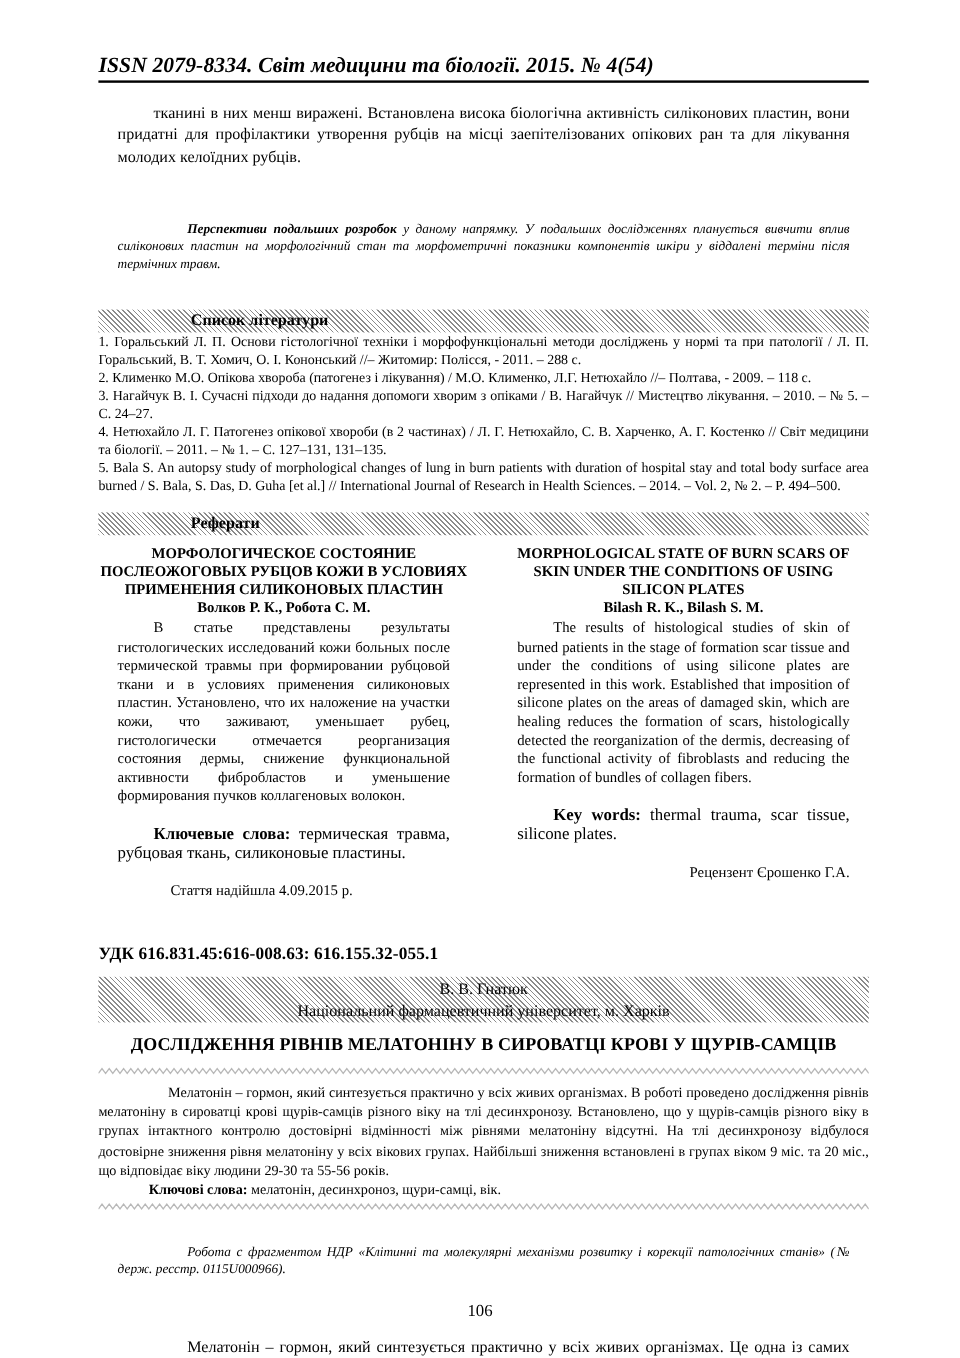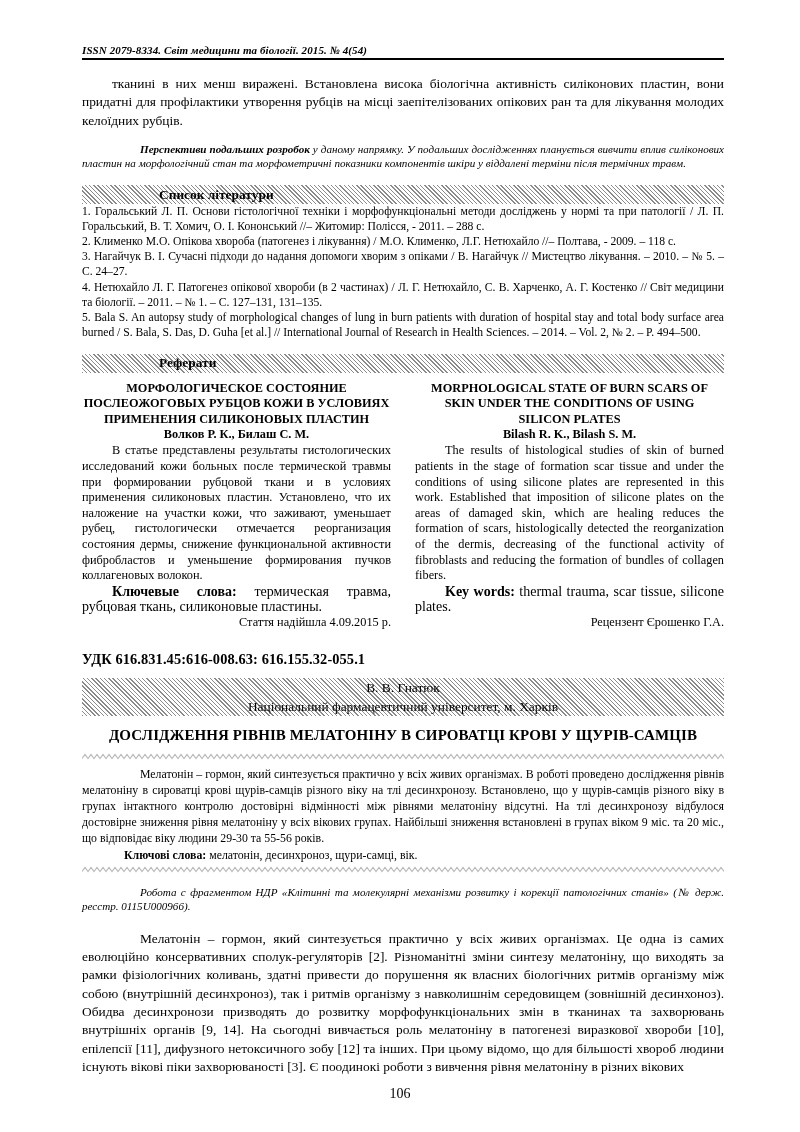--- a/index.html
+++ b/index.html
@@ -23,33 +23,33 @@
     position: absolute;
     left: 82px;
     top: 44px;
     width: 642px;
   }
 
   
   .runhead {
     font-style: italic;
     font-weight: bold;
-    font-size: 11px;
+    font-size: 18px;
     letter-spacing: 0.1px;
     white-space: nowrap;
     padding-bottom: 2px;
   }
   .runhead-rule {
     border-bottom: 2px solid #000;
     margin-bottom: 15px;
   }
 
   
   p {
-    margin: 0;
+    margin: 16px;
     text-align: justify;
   }
   .body-text {
     font-size: 13.4px;
     line-height: 18.3px;
     text-indent: 0;
   }
   .indent-big { text-indent: 58px; }
   .indent-sm  { text-indent: 30px; }
 
@@ -145,21 +145,21 @@
   }
   .abs-keys b { font-weight: bold; }
   .abs-right {
     font-size: 12.3px;
     line-height: 15.6px;
     text-align: right;
   }
   .abs-center {
     font-size: 12.3px;
     line-height: 15.6px;
-    text-align: right;
+    text-align: left;
   }
 
   
   .udc {
     font-weight: bold;
     font-size: 14.4px;
     letter-spacing: 0.1px;
   }
 
   
@@ -237,21 +237,21 @@
     </div>
 
     <div class="gap-8"></div>
 
     <div class="abstracts">
 
       <div class="abs-col">
         <div class="abs-title">МОРФОЛОГИЧЕСКОЕ СОСТОЯНИЕ</div>
         <div class="abs-title">ПОСЛЕОЖОГОВЫХ РУБЦОВ КОЖИ В УСЛОВИЯХ</div>
         <div class="abs-title">ПРИМЕНЕНИЯ СИЛИКОНОВЫХ ПЛАСТИН</div>
-        <div class="abs-author">Волков Р. К., Билаш С. М.</div>
+        <div class="abs-author">Волков Р. К., Робота С. М.</div>
         <p class="abs-body">В статье представлены результаты гистологических исследований кожи больных после термической травмы при формировании рубцовой ткани и в условиях применения силиконовых пластин. Установлено, что их наложение на участки кожи, что заживают, уменьшает рубец, гистологически отмечается реорганизация состояния дермы, снижение функциональной активности фибробластов и уменьшение формирования пучков коллагеновых волокон.</p>
         <p class="abs-keys"><b>Ключевые слова:</b><span> термическая травма, рубцовая ткань, силиконовые пластины.</span></p>
         <p class="abs-center" style="margin-left:60px">Стаття надійшла 4.09.2015 р.</p>
       </div>
 
       <div class="abs-col">
         <div class="abs-title">MORPHOLOGICAL STATE OF BURN SCARS OF</div>
         <div class="abs-title">SKIN UNDER THE CONDITIONS OF USING</div>
         <div class="abs-title">SILICON PLATES</div>
         <div class="abs-author">Bilash R. K., Bilash S. M.</div>

